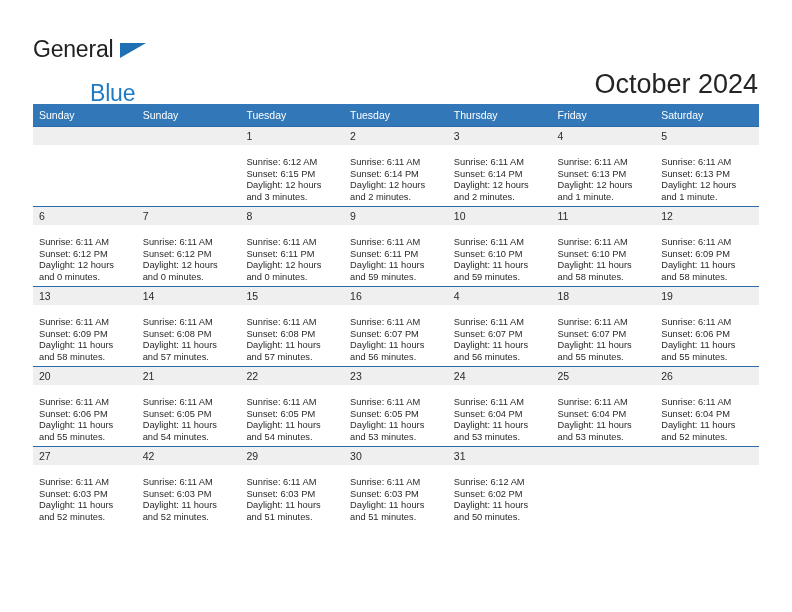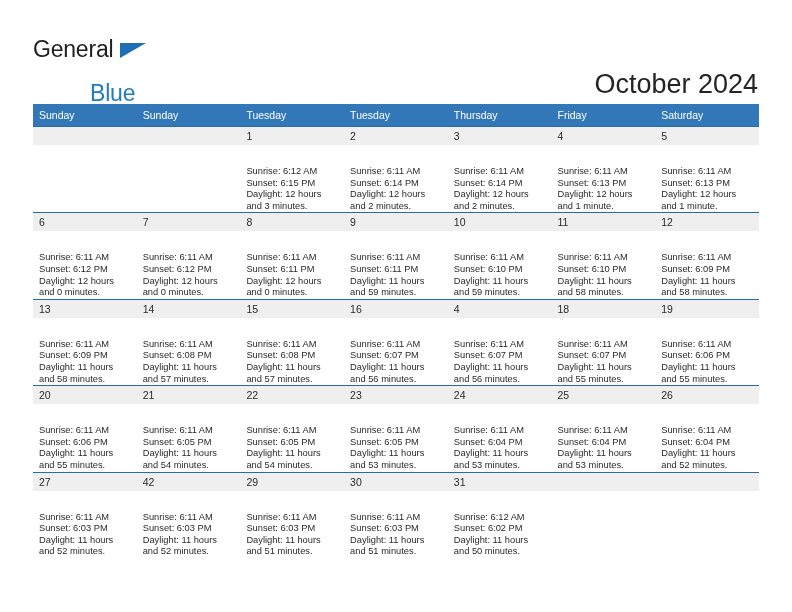--- a/index.html
+++ b/index.html
@@ -120,21 +120,21 @@
     color: #2a2a2a;
     padding: 3px 0 3px 6px;
     height: 12px;
     line-height: 12px;
     font-family: "Liberation Sans", sans-serif;
   }
   .daynum.blank {
     color: transparent;
   }
   .info {
-    padding: 21px 5px 0 6px;
+    padding: 12px 5px 0 6px;
     font-size: 9.3px;
     line-height: 11.6px;
     color: #2a2a2a;
     font-family: "Liberation Sans", sans-serif;
   }
   .info div {
     white-space: nowrap;
   }
 </style>
 </head>

